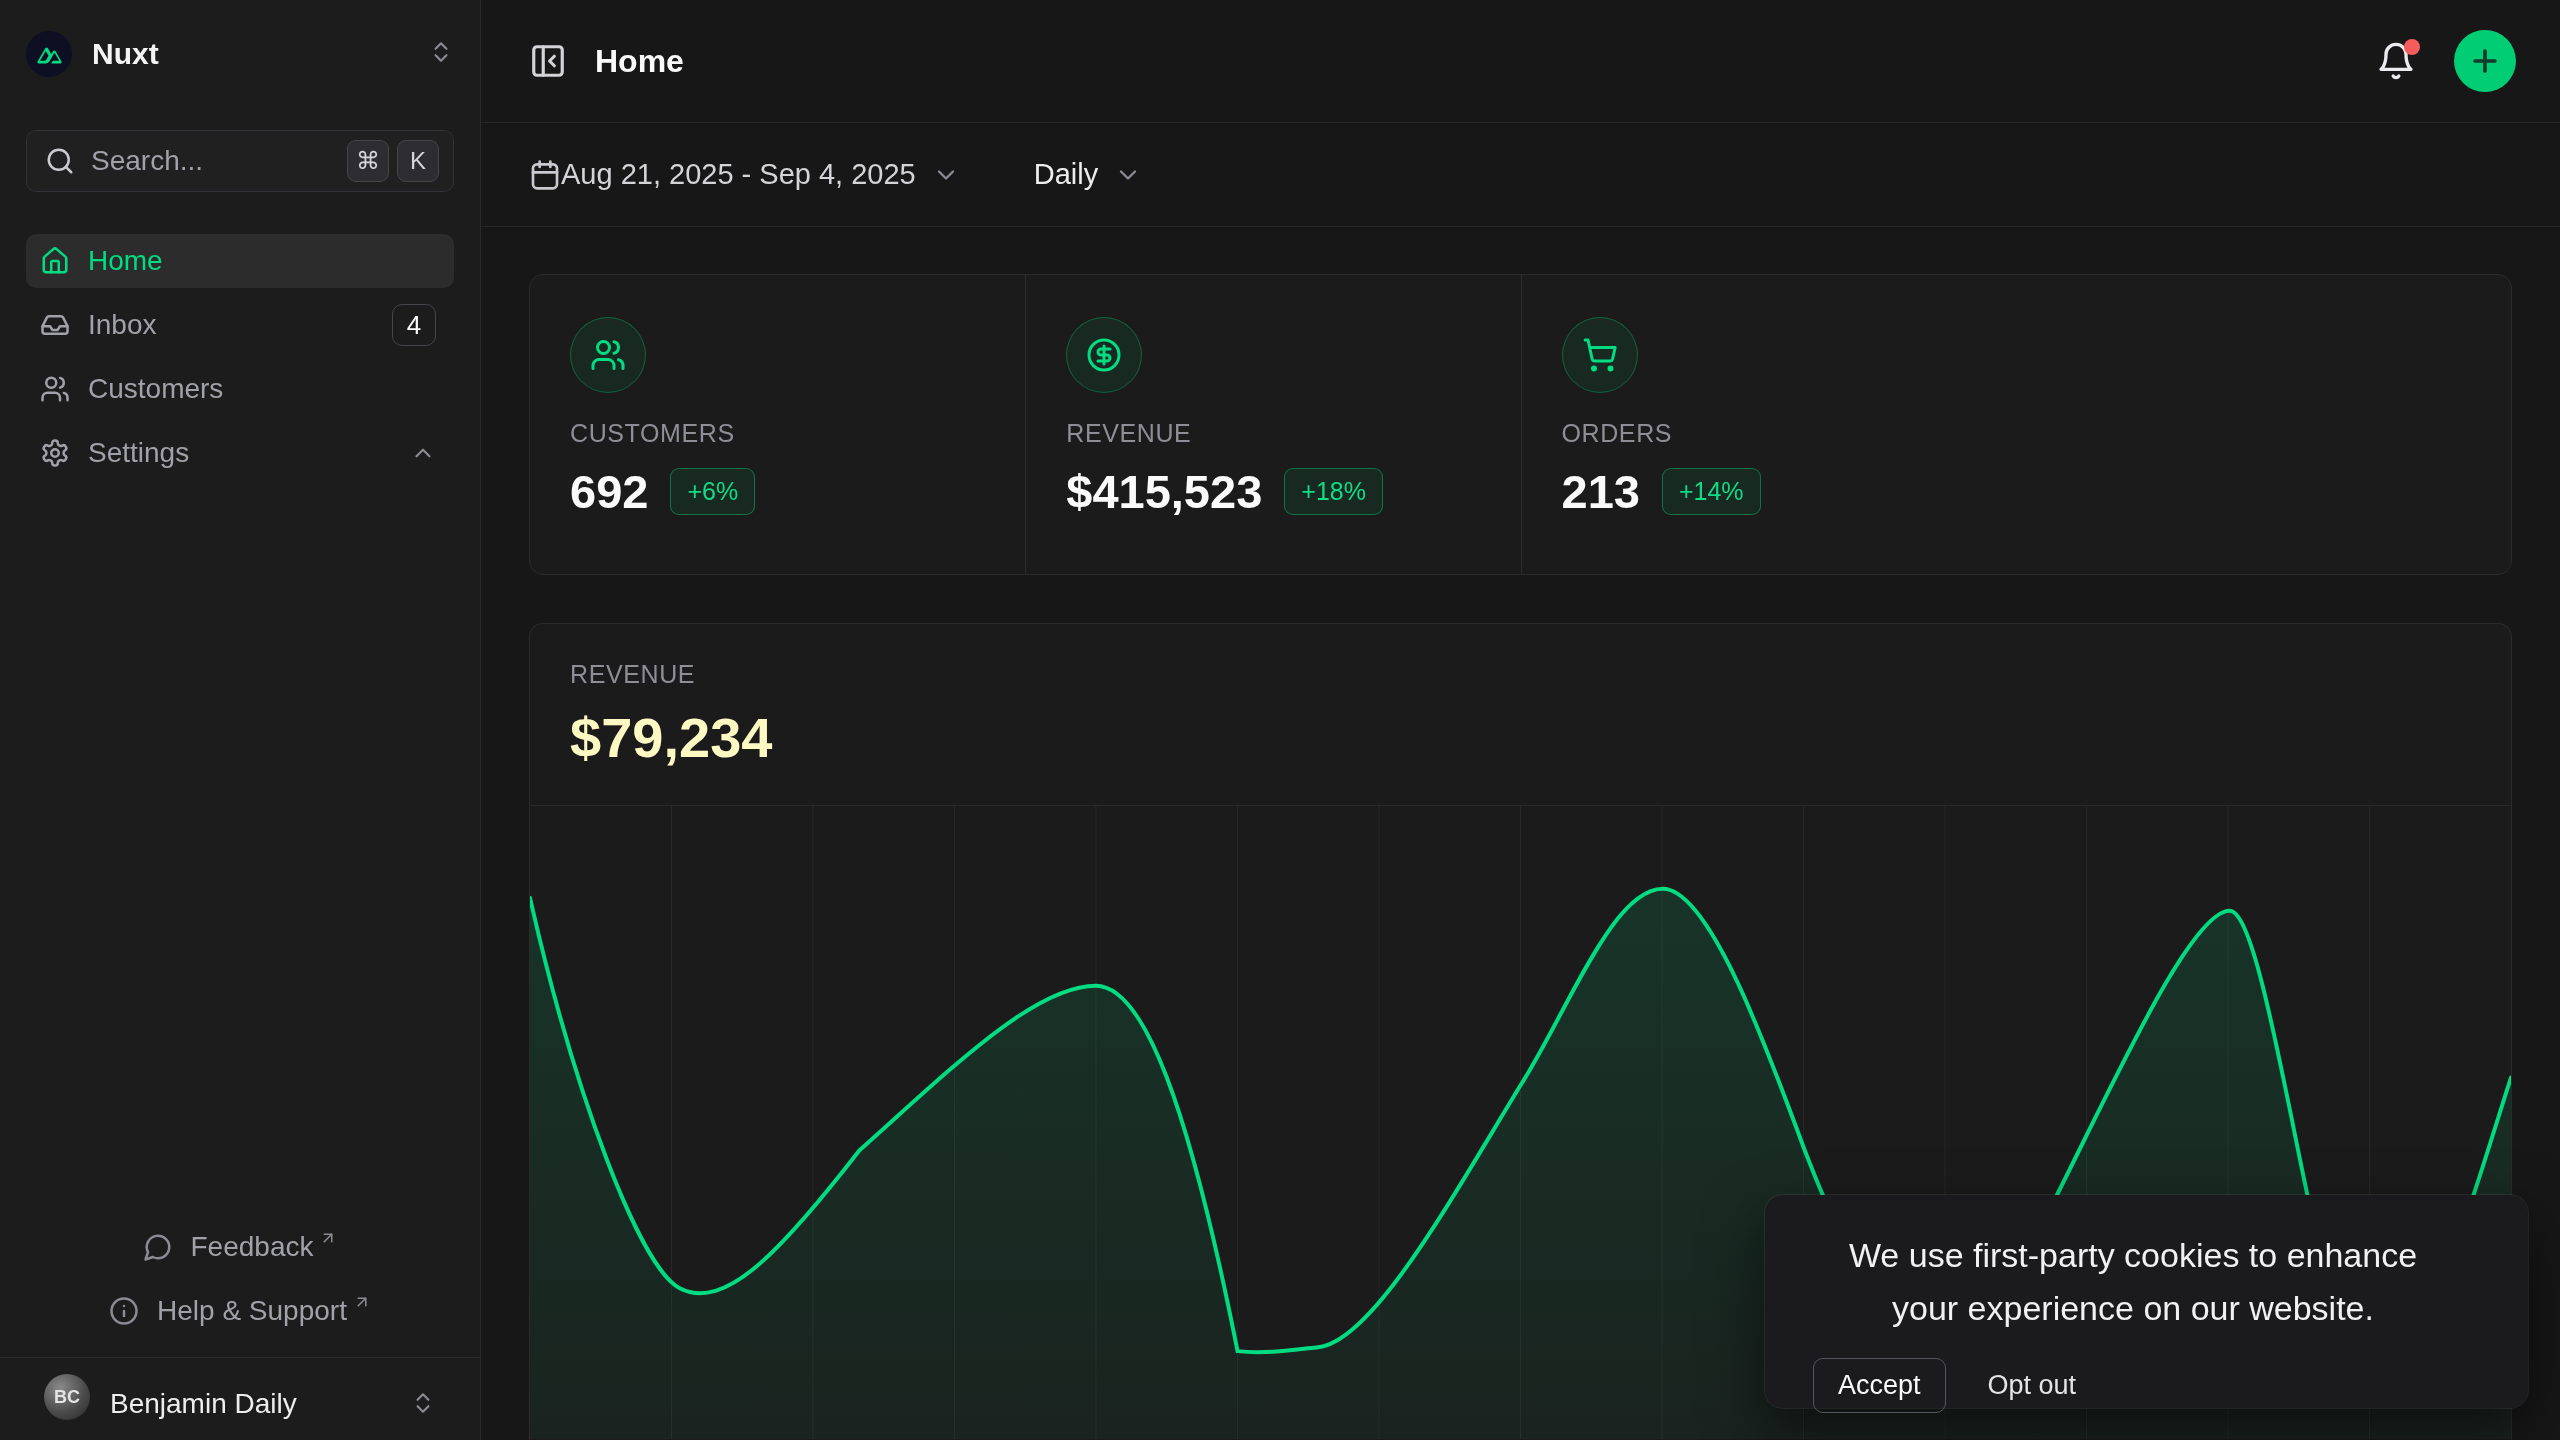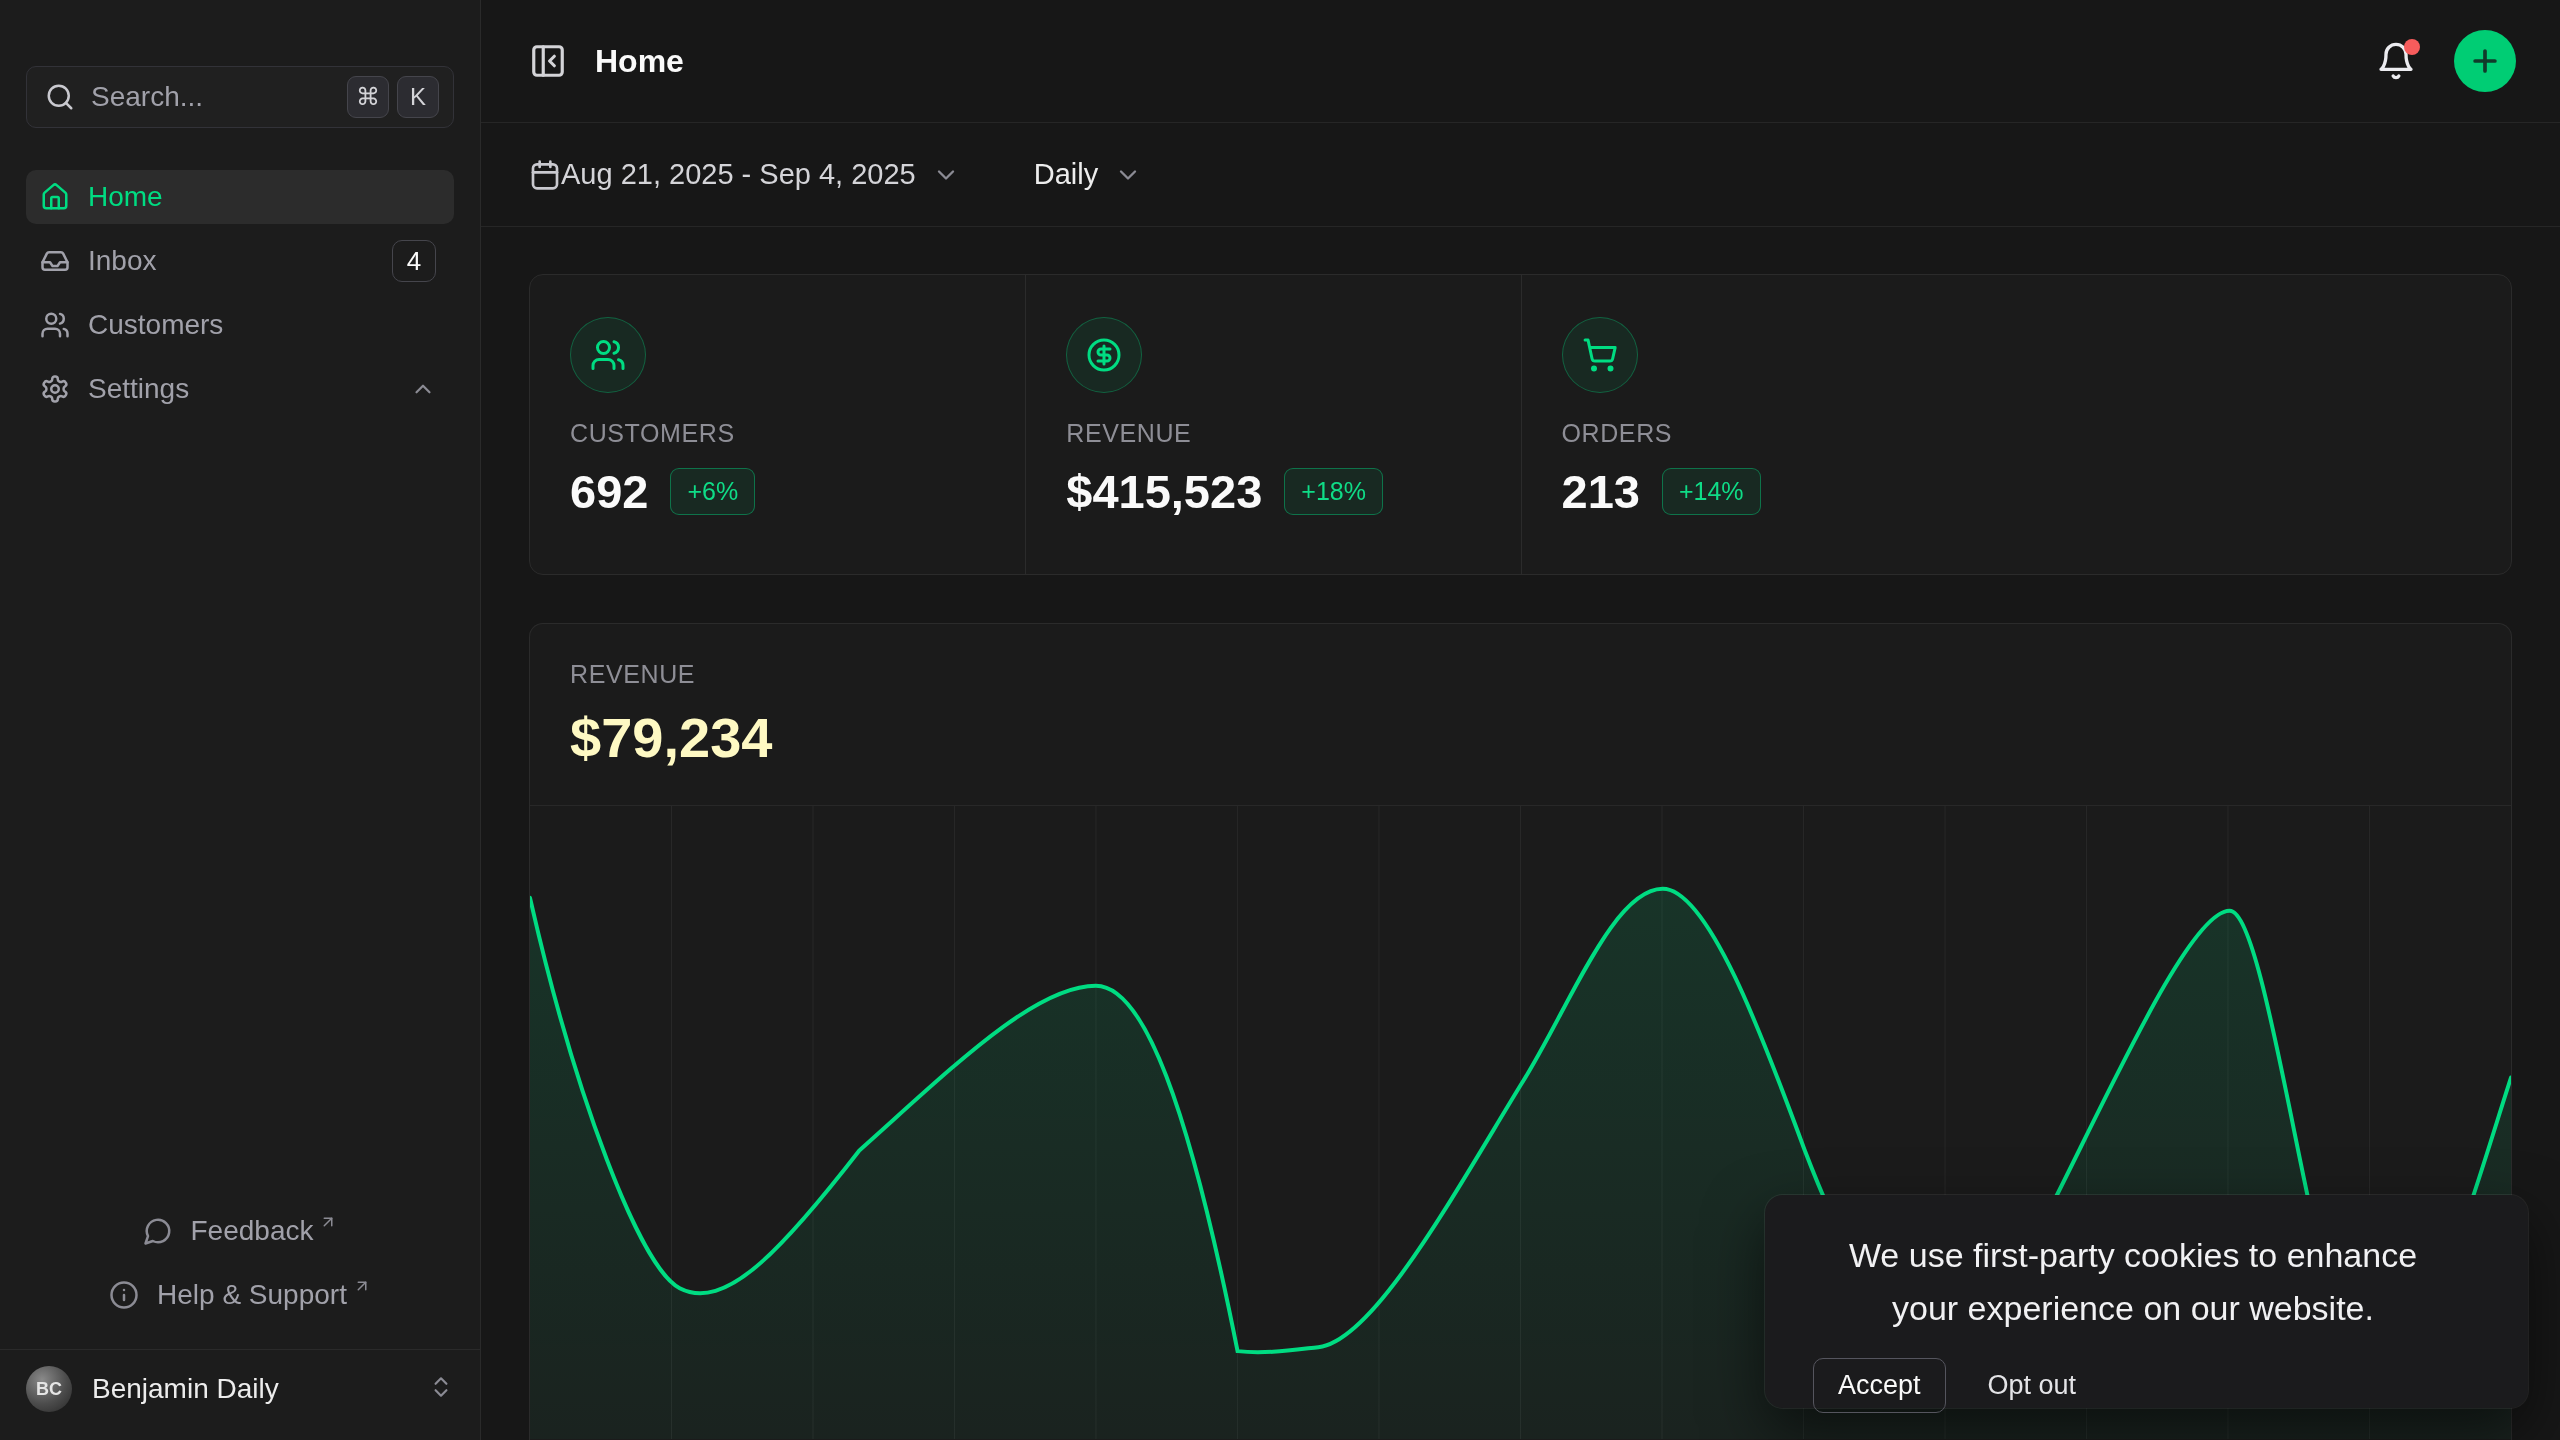--- a/index.html
+++ b/index.html
@@ -35,22 +35,22 @@
   .nav-child { height:54px; display:flex; align-items:center; color:#9f9fa8; font-size:28px;
                border-radius:10px; cursor:pointer; }
 
   .sidebar-spacer { flex:1; }
   .side-foot { display:flex; flex-direction:column; gap:8px; padding-bottom:14px; }
   .foot-item { display:flex; align-items:center; height:56px; color:#a1a1aa; font-size:28px;
                border-radius:10px; cursor:pointer; padding:0 14px;justify-content:center; }
   .foot-item .lbl { margin-left:18px; }
   .ext-arrow { color:#8b8b94; margin-left:6px; margin-bottom:18px; }
 
-  .user-row { border-top:1px solid #2a2a2a; margin:12px -26px; padding:16px 26px; display:flex;
-              align-items:center; cursor:pointer; }
+  .user-row { border-top:1px solid #2a2a2a; margin:4px -26px; padding:16px 44px; display:flex;
+              align-items:flex-end; cursor:pointer; }
   .avatar { width:46px; height:46px; border-radius:50%;
             background:radial-gradient(circle at 35% 30%, #8a8a8a 0%, #4c4c4c 55%, #262626 100%);
             color:#e5e5e5; font-size:18px; font-weight:700; display:flex; align-items:center; justify-content:center; }
   .user-name { font-size:28px; color:#ededed; margin-left:20px; flex:1; }
 
   
   .main { flex:1; display:flex; flex-direction:column; background:#171717; position:relative; }
   .topbar { height:124px; border-bottom:1px solid #262626; display:flex; align-items:center; padding:0 44px 0 48px; }
   .collapse-btn { color:#d4d4d8; cursor:pointer; display:flex; }
   .page-title { font-size:32px; font-weight:700; color:#fafafa; margin-left:28px; flex:1; }
@@ -104,20 +104,34 @@
 
   svg.ic { stroke:currentColor; fill:none; stroke-width:2; stroke-linecap:round; stroke-linejoin:round; }
 </style>
 </head>
 <body>
 
 <div class="app">
 
   <aside class="sidebar">
 
+    <div class="org-row">
+      <span class="org-logo">
+        <svg width="27" height="27" viewBox="0 0 24 24">
+            <path fill="#00dc82" d="M13.5 20h8.1c.92 0 1.49-1 1.03-1.8l-5.32-9.22c-.46-.8-1.61-.8-2.07 0l-1.61 2.79-3.15-5.46c-.46-.8-1.61-.8-2.07 0L1.37 18.2c-.46.8.11 1.8 1.03 1.8h5.33c2.11 0 3.67-.93 4.74-2.73l2.6-4.5 1.39-2.41 4.19 7.25h-5.59L13.5 20Zm-5.86-2.42H3.55l5.08-8.8 2.53 4.4-1.7 2.94c-.65 1.12-1.39 1.46-2.82 1.46Z"></path>
+          </svg>
+      </span>
+      <span class="org-name">Nuxt</span>
+      <span class="chevrons">
+        <svg class="ic" width="26" height="26" viewBox="0 0 24 24">
+            <path d="m7 15 5 5 5-5"></path>
+            <path d="m7 9 5-5 5 5"></path>
+          </svg>
+      </span>
+    </div>
 
     <div class="search-box">
       <span style="color:#c9c9cf;display:flex;">
         <svg class="ic" width="30" height="30" viewBox="0 0 24 24">
             <circle cx="11" cy="11" r="8"></circle>
             <path d="m21 21-4.3-4.3"></path>
           </svg>
       </span>
       <span class="ph">Search...</span>
       <span class="kbd">⌘</span>

